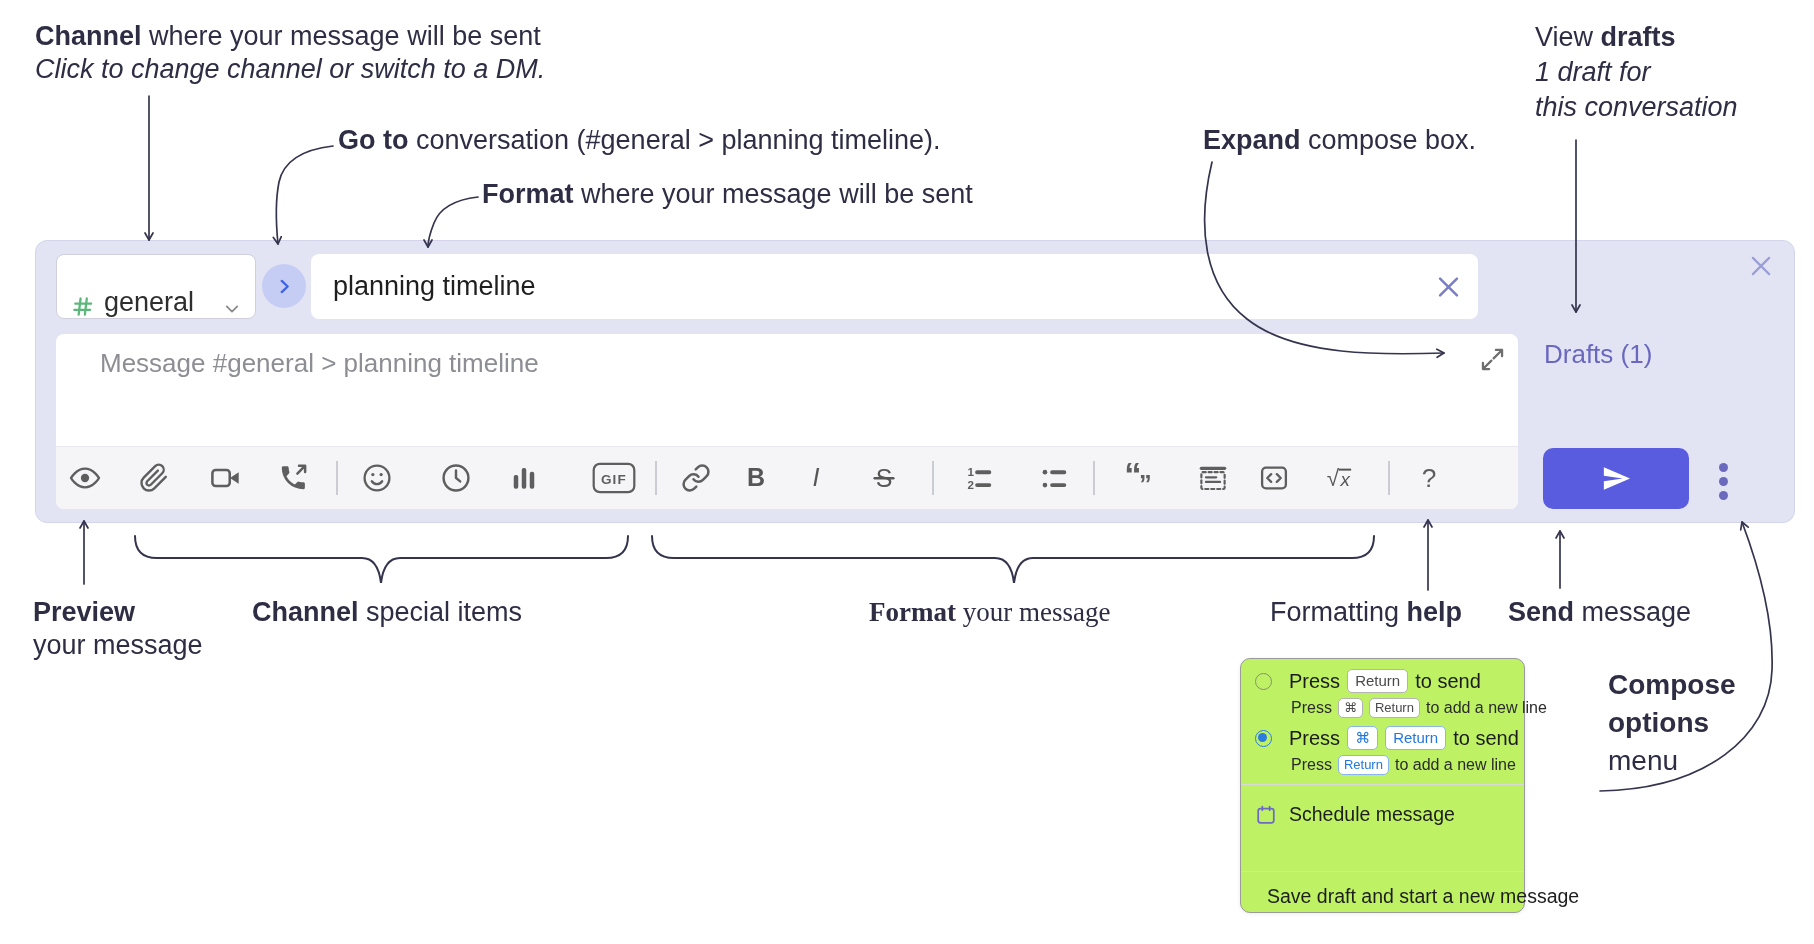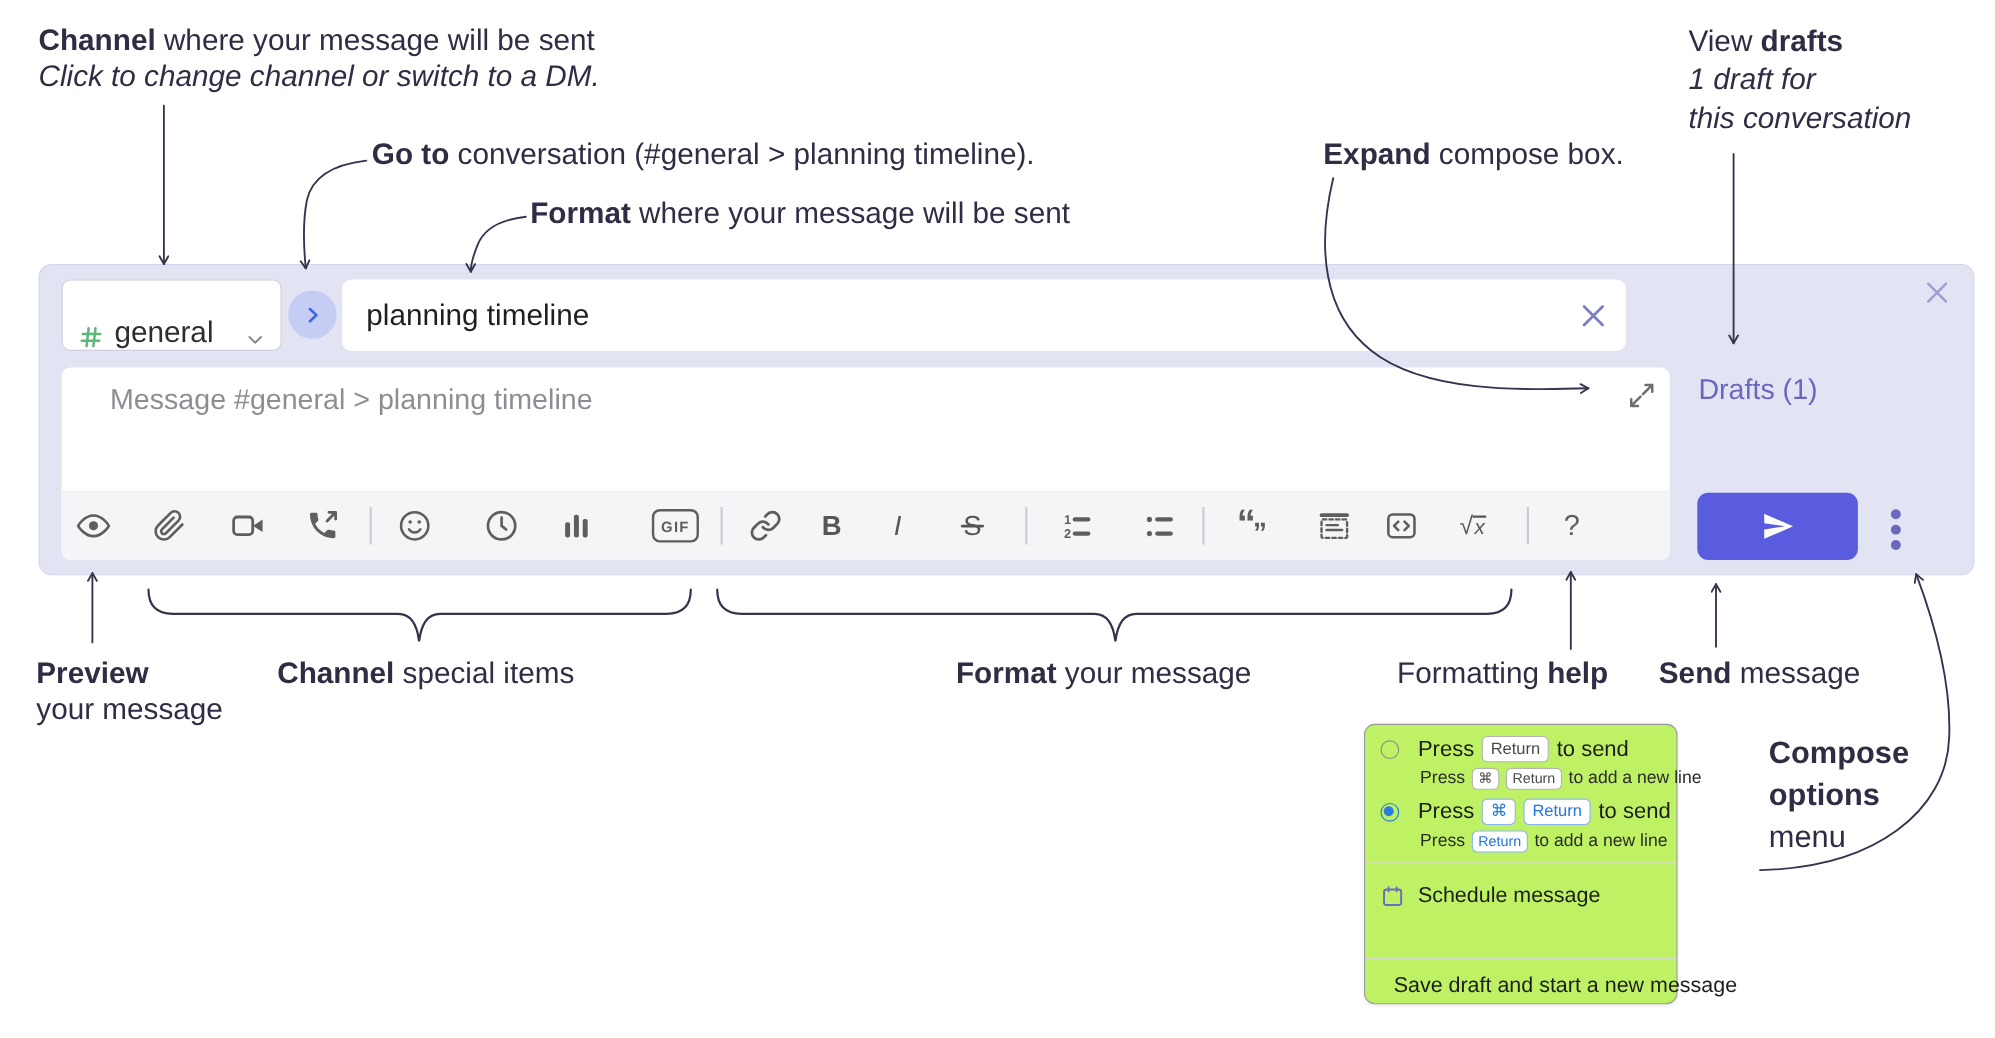--- a/index.html
+++ b/index.html
@@ -281,21 +281,21 @@
     </span>
   </div>
 
   <div class="ann" style="left:33px;top:596px;">
     <div><b>Preview</b></div>
     <div><span>your message</span></div>
   </div>
   <div class="ann" style="left:252px;top:596px;">
     <b>Channel</b><span> special items</span>
   </div>
-  <div class="ann" style="left:869px;top:596px;">
+  <div class="ann" style="left:869px;top:596px;font-family:Liberation Serif, serif;">
     <b>Format</b><span> your message</span>
   </div>
   <div class="ann" style="left:1270px;top:596px;">
     <span>Formatting </span><b>help</b>
   </div>
   <div class="ann" style="left:1508px;top:596px;">
     <b>Send</b><span> message</span>
   </div>
   <div class="ann" style="left:1608px;top:666px;font-size:28px;line-height:38px;">
     <div><b>Compose</b></div>

